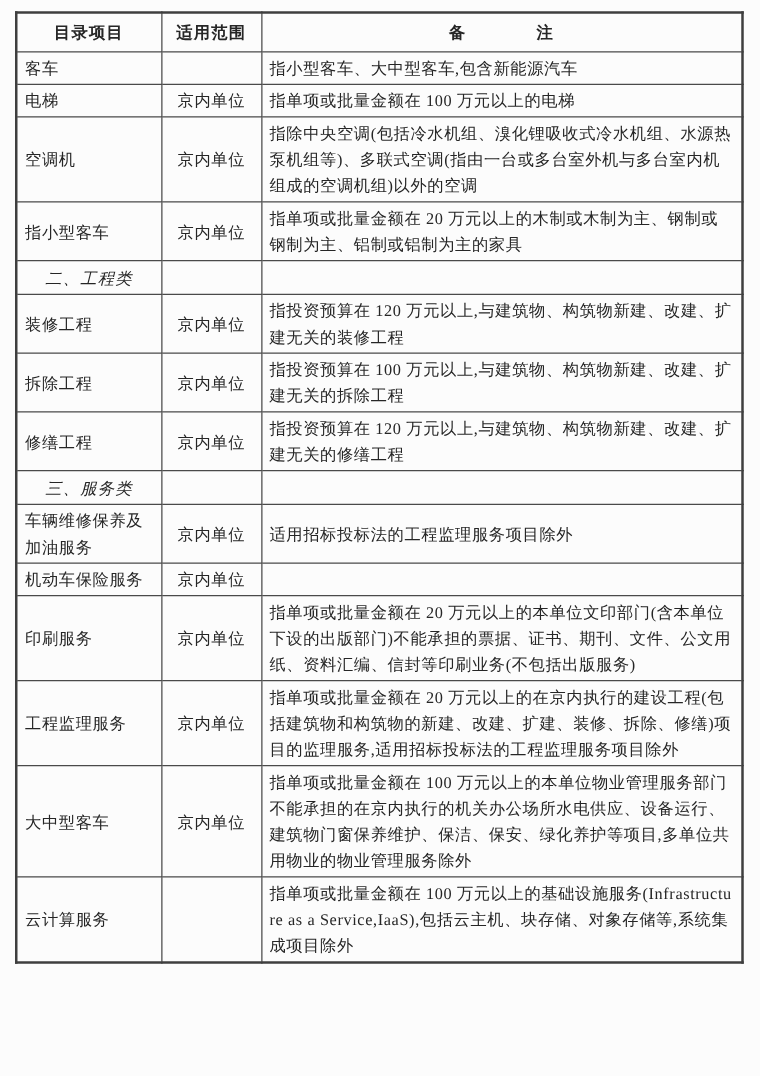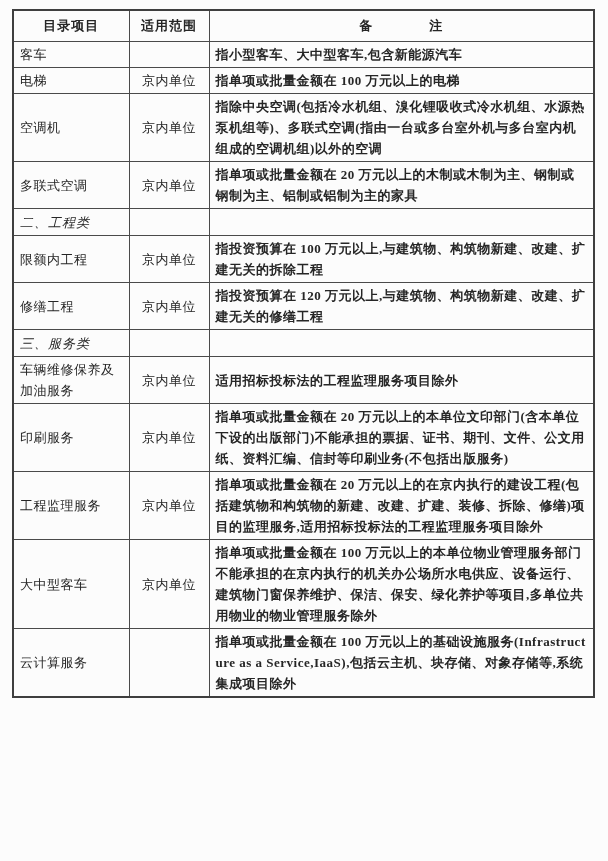--- a/index.html
+++ b/index.html
@@ -37,26 +37,27 @@
     line-height: 20px;
     letter-spacing: 1px;
   }
   table.catalog td {
     padding: 2px 6px;
     line-height: 21px;
     letter-spacing: 0.5px;
   }
   td.col-item  { text-align: left; margin-top: 11px; }
   td.col-scope { text-align: center; padding: 2px 2px; }
-  td.col-remark{ text-align: left; padding: 2px 7px; font-weight: bold; }
+  td.col-remark{ text-align: left; padding: 2px 7px; }
   tr.section-row td {
     font-style: italic;
     font-weight: 500;
     letter-spacing: 1px;
     height: 22px;
+    text-align: center;
   }
 </style>
 </head>
 <body>
 
 <div class="page">
 
   <table class="catalog">
     <colgroup>
       <col style="width:116px">
@@ -80,48 +81,58 @@
           <td class="col-item">电梯</td>
           <td class="col-scope">京内单位</td>
           <td class="col-remark">指单项或批量金额在 100 万元以上的电梯</td>
         </tr>
         <tr>
           <td class="col-item">空调机</td>
           <td class="col-scope">京内单位</td>
           <td class="col-remark">指除中央空调(包括冷水机组、溴化锂吸收式冷水机组、水源热泵机组等)、多联式空调(指由一台或多台室外机与多台室内机组成的空调机组)以外的空调</td>
         </tr>
         <tr>
-          <td class="col-item">多联式空调</td>
+          <td class="col-item">指小型客车</td>
           <td class="col-scope">京内单位</td>
           <td class="col-remark">指单项或批量金额在 20 万元以上的木制或木制为主、钢制或钢制为主、铝制或铝制为主的家具</td>
         </tr>
         <tr class="section-row">
           <td class="col-item">二、工程类</td>
           <td class="col-scope"></td>
           <td class="col-remark"></td>
         </tr>
         <tr>
-          <td class="col-item">限额内工程</td>
+          <td class="col-item">装修工程</td>
+          <td class="col-scope">京内单位</td>
+          <td class="col-remark">指投资预算在 120 万元以上,与建筑物、构筑物新建、改建、扩建无关的装修工程</td>
+        </tr>
+        <tr>
+          <td class="col-item">拆除工程</td>
           <td class="col-scope">京内单位</td>
           <td class="col-remark">指投资预算在 100 万元以上,与建筑物、构筑物新建、改建、扩建无关的拆除工程</td>
         </tr>
         <tr>
           <td class="col-item">修缮工程</td>
           <td class="col-scope">京内单位</td>
           <td class="col-remark">指投资预算在 120 万元以上,与建筑物、构筑物新建、改建、扩建无关的修缮工程</td>
         </tr>
         <tr class="section-row">
           <td class="col-item">三、服务类</td>
           <td class="col-scope"></td>
           <td class="col-remark"></td>
         </tr>
         <tr>
           <td class="col-item">车辆维修保养及加油服务</td>
           <td class="col-scope">京内单位</td>
           <td class="col-remark">适用招标投标法的工程监理服务项目除外</td>
+        </tr>
+        <tr>
+          <td class="col-item">机动车保险服务</td>
+          <td class="col-scope">京内单位</td>
+          <td class="col-remark"></td>
         </tr>
         <tr>
           <td class="col-item">印刷服务</td>
           <td class="col-scope">京内单位</td>
           <td class="col-remark">指单项或批量金额在 20 万元以上的本单位文印部门(含本单位下设的出版部门)不能承担的票据、证书、期刊、文件、公文用纸、资料汇编、信封等印刷业务(不包括出版服务)</td>
         </tr>
         <tr>
           <td class="col-item">工程监理服务</td>
           <td class="col-scope">京内单位</td>
           <td class="col-remark">指单项或批量金额在 20 万元以上的在京内执行的建设工程(包括建筑物和构筑物的新建、改建、扩建、装修、拆除、修缮)项目的监理服务,适用招标投标法的工程监理服务项目除外</td>

